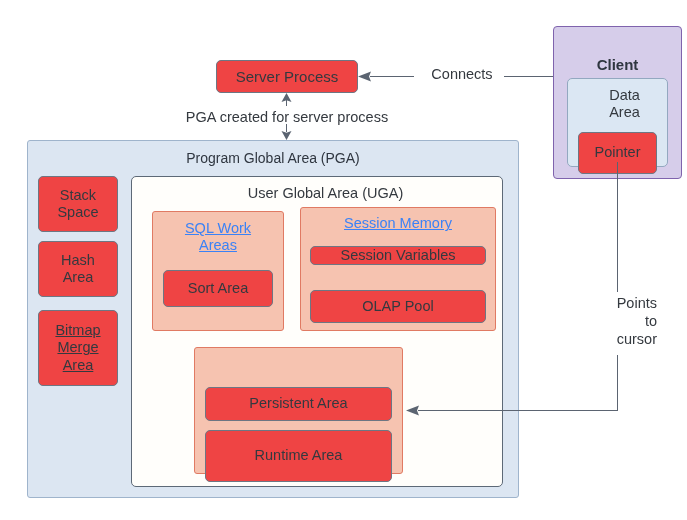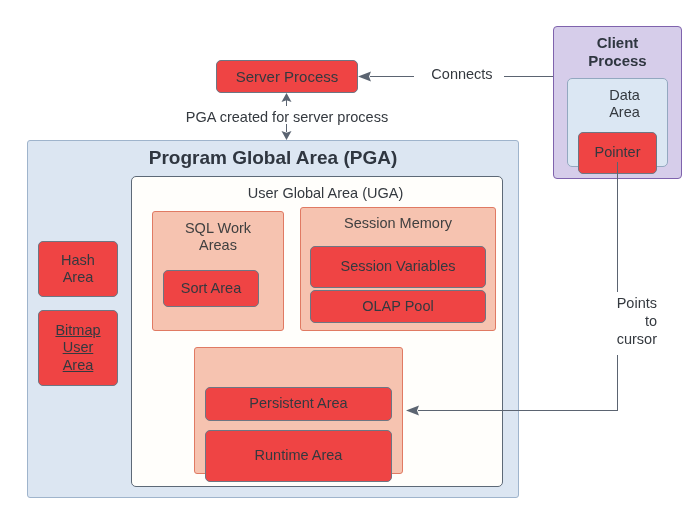--- a/index.html
+++ b/index.html
@@ -40,22 +40,22 @@
     color: #34393f;
   }
 
   
   .pga-container {
     background: #dce6f2;
     border: 1px solid #9fb4cc;
     border-radius: 3px;
   }
   .pga-title {
-    font-weight: bold;
-    font-size: 19px;
+    font-weight: normal;
+    font-size: 14px;
     color: #2f3640;
   }
 
   
   .uga-container {
     background: #fffefb;
     border: 1px solid #5d6977;
     border-radius: 5px;
   }
   .uga-title {
@@ -64,34 +64,36 @@
   }
 
   
   .salmon {
     background: #f6c3b0;
     border: 1px solid #e07a63;
     border-radius: 3px;
   }
   .salmon-title {
     font-size: 14.5px;
-    color: #404040;
+    color: #3b82f6;
+    text-decoration: underline;
   }
 
   
   .client-box {
     background: #d6cdea;
     border: 1px solid #7f63ad;
     border-radius: 4px;
   }
   .client-title {
     font-weight: bold;
     font-size: 15px;
     color: #2f3640;
     line-height: 1.2;
+    margin-top: 22px;
   }
   .data-area-box {
     background: #dbe7f3;
     border: 1px solid #93a8c0;
     border-radius: 5px;
   }
 
   
   .line-h { background: #5b6471; height: 1px; }
   .line-v { background: #5b6471; width: 1px; }
@@ -110,54 +112,60 @@
 </style>
 </head>
 <body>
 
 <div id="canvas">
 
   <div class="abs pga-container" style="left:27px; top:140px; width:492px; height:358px;"></div>
 
   <div class="abs boxtext pga-title" style="left:27px; top:146px; width:492px; height:24px;">Program Global Area (PGA)</div>
 
+  <div class="abs whitebox boxtext" style="left:38px; top:176px; width:80px; height:56px;">
+    <span>
+      <span>Stack</span><br>
+      <span>Space</span>
+    </span>
+  </div>
 
   <div class="abs whitebox boxtext" style="left:38px; top:241px; width:80px; height:56px;">
     <span>
       <span>Hash</span><br>
       <span>Area</span>
     </span>
   </div>
 
   <div class="abs whitebox boxtext" style="left:38px; top:310px; width:80px; height:76px;text-decoration:underline;">
     <span>
       <span>Bitmap</span><br>
-      <span>User</span><br>
+      <span>Merge</span><br>
       <span>Area</span>
     </span>
   </div>
 
   <div class="abs uga-container" style="left:131px; top:176px; width:372px; height:311px;"></div>
 
   <div class="abs boxtext uga-title" style="left:131px; top:183px; width:364px; height:22px;padding-left:25px;">User Global Area (UGA)</div>
 
   <div class="abs salmon" style="left:152px; top:211px; width:132px; height:120px;"></div>
   <div class="abs boxtext salmon-title" style="left:152px; top:216px; width:132px; height:42px;">
     <span>
       <span>SQL Work</span><br>
       <span>Areas</span>
     </span>
   </div>
-  <div class="abs whitebox boxtext" style="left:163px; top:270px; width:96px; height:37px;">
+  <div class="abs whitebox boxtext" style="left:163px; top:270px; width:110px; height:37px;">
     <span>Sort Area</span>
   </div>
 
   <div class="abs salmon" style="left:300px; top:207px; width:196px; height:124px;"></div>
   <div class="abs boxtext salmon-title" style="left:300px; top:213px; width:196px; height:22px;">Session Memory</div>
-  <div class="abs whitebox boxtext" style="left:310px; top:246px; width:176px; height:42px;">
+  <div class="abs whitebox boxtext" style="left:310px; top:246px; width:176px; height:19px;">
     <span>Session Variables</span>
   </div>
   <div class="abs whitebox boxtext" style="left:310px; top:290px; width:176px; height:33px;">
     <span>OLAP Pool</span>
   </div>
 
   <div class="abs salmon" style="left:194px; top:347px; width:209px; height:127px;"></div>
   <div class="abs whitebox boxtext" style="left:205px; top:387px; width:187px; height:34px;">
     <span>Persistent Area</span>
   </div>

